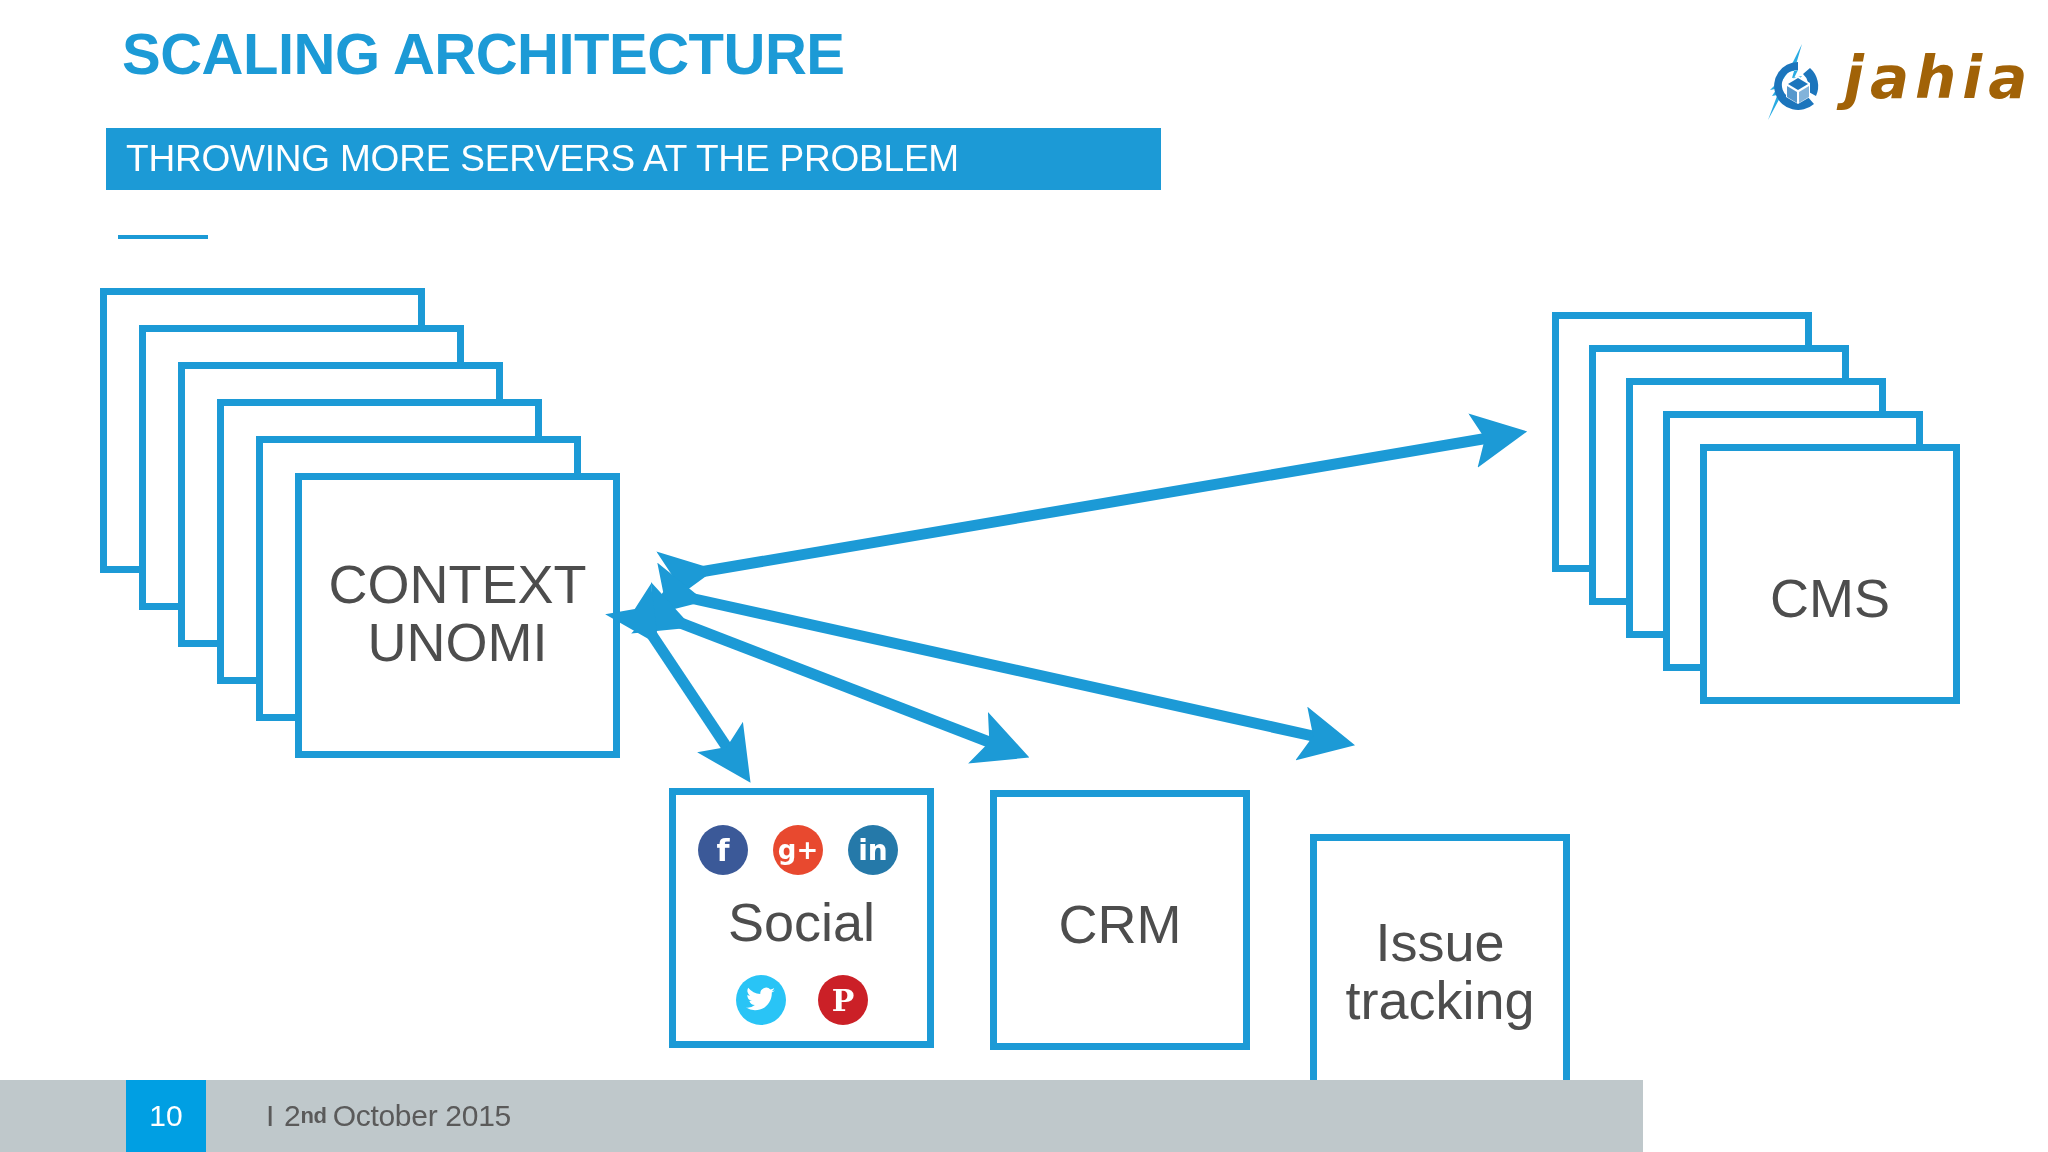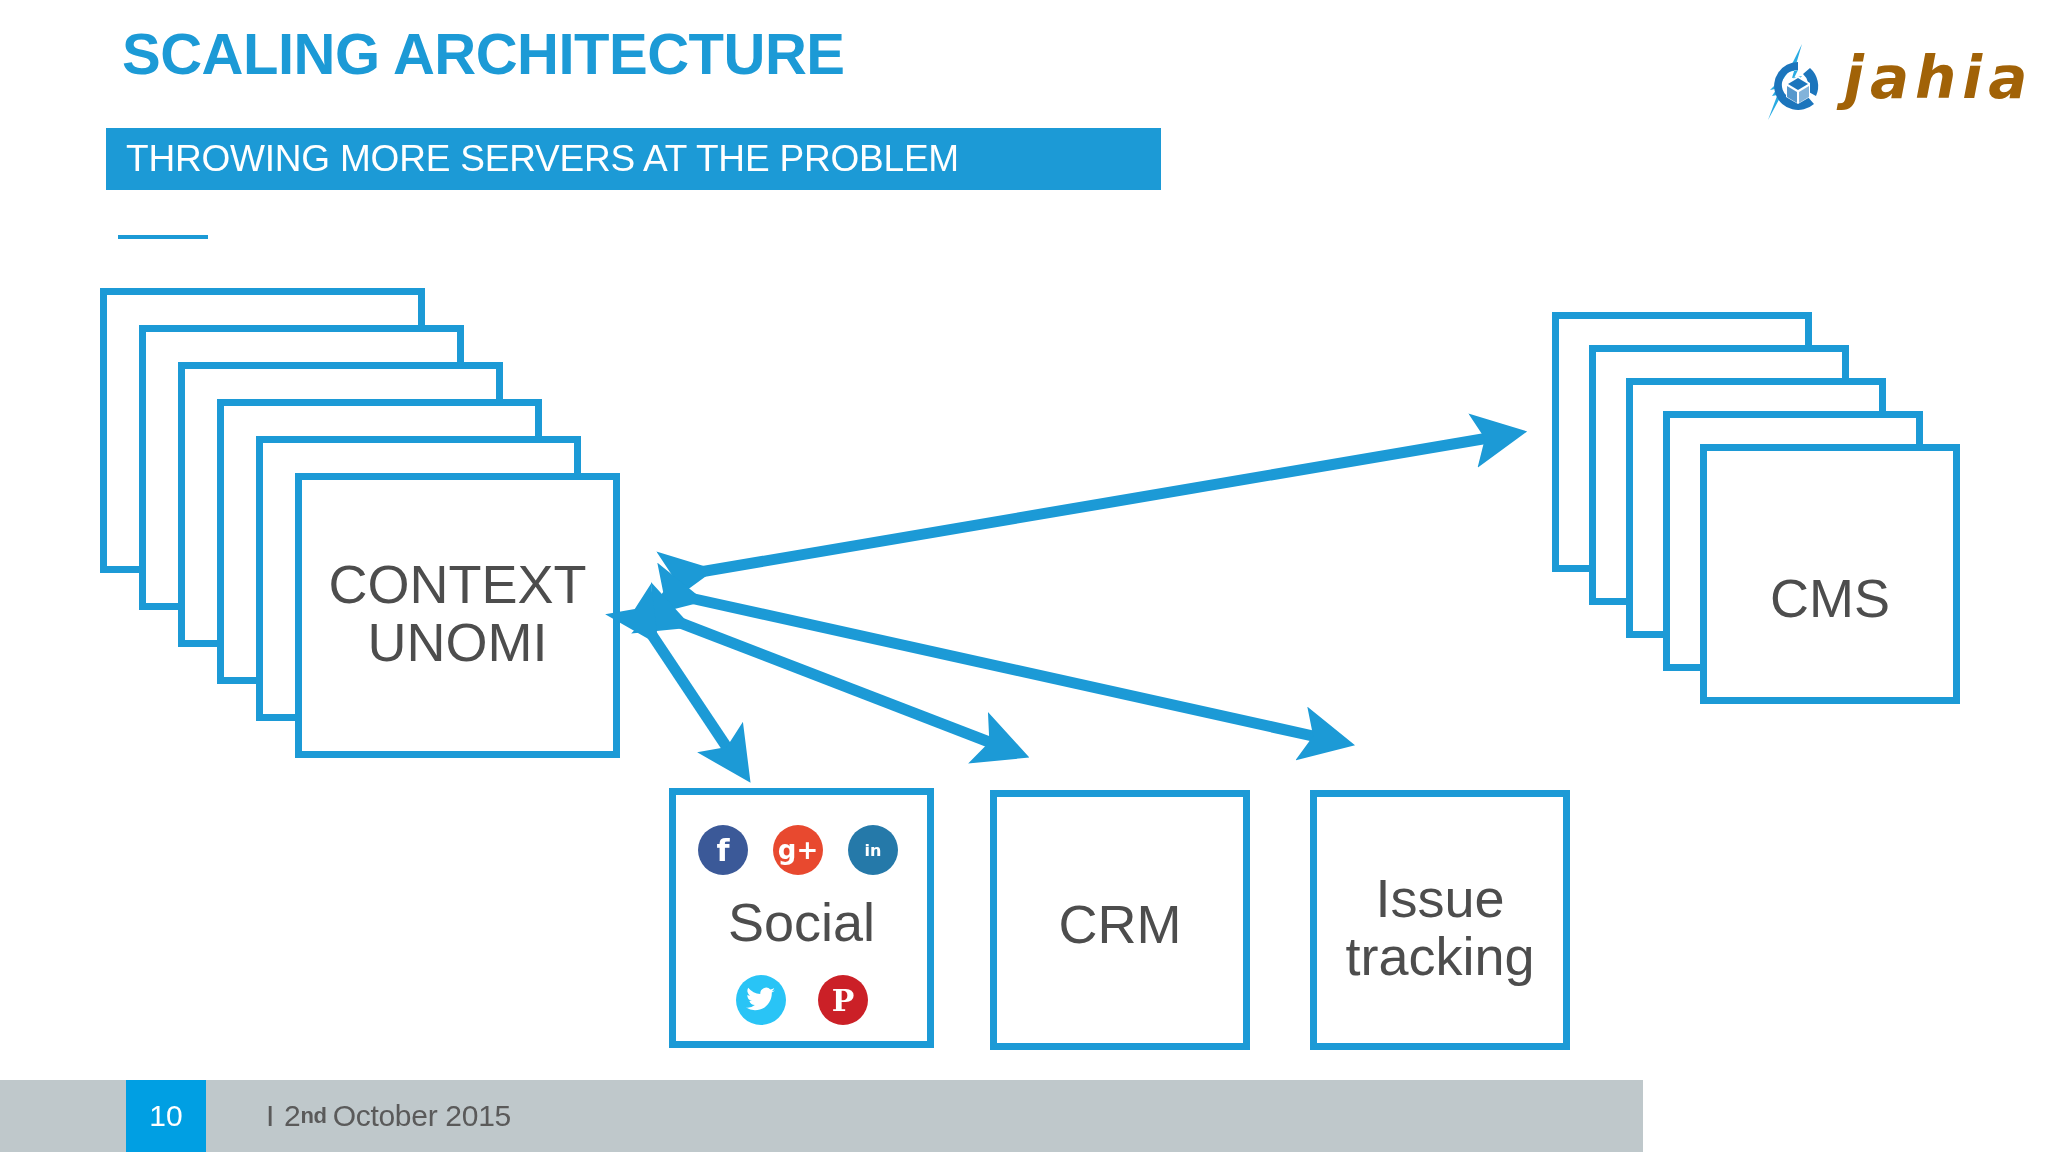--- a/index.html
+++ b/index.html
@@ -152,41 +152,41 @@
     </div>
   </div>
 
   <div class="simple-box" style="left:669px;top:788px;width:265px;height:260px;">
     <div class="sicon" style="left:22px;top:30px;width:50px;height:50px;background:#3b5998;font-size:30px;">
       <span>f</span>
     </div>
     <div class="sicon" style="left:97px;top:30px;width:50px;height:50px;background:#e8492f;font-size:26px;">
       <span>g+</span>
     </div>
-    <div class="sicon" style="left:172px;top:30px;width:50px;height:50px;background:#2579a9;font-size:16px;">
+    <div class="sicon" style="left:172px;top:30px;width:50px;height:50px;background:#2579a9;font-size:28px;">
       <span>in</span>
     </div>
 
     <div class="node-label" style="top:98px;">Social</div>
 
     <div class="sicon" style="left:60px;top:180px;width:50px;height:50px;background:#29c4f6;font-size:26px;">
       <svg width="30" height="26" viewBox="0 0 30 26">
         <path d="M29 3.2a11.6 11.6 0 0 1-3.4 1 6 6 0 0 0 2.6-3.3 11.8 11.8 0 0 1-3.8 1.5A5.9 5.9 0 0 0 14.3 7a16.7 16.7 0 0 1-12.1-6.2 5.9 5.9 0 0 0 1.8 7.9A5.8 5.8 0 0 1 1.3 8v.1a5.9 5.9 0 0 0 4.7 5.8 5.9 5.9 0 0 1-2.6.1 5.9 5.9 0 0 0 5.5 4.1A11.8 11.8 0 0 1 0 20.6a16.7 16.7 0 0 0 9 2.6c10.9 0 16.8-9 16.8-16.8v-.8A12 12 0 0 0 29 3.2z" fill="#ffffff"></path>
       </svg>
     </div>
     <div class="sicon" style="left:142px;top:180px;width:50px;height:50px;background:#cb2027;font-size:30px;font-family:'DejaVu Serif',serif;">
       <span>P</span>
     </div>
   </div>
 
   <div class="simple-box" style="left:990px;top:790px;width:260px;height:260px;">
     <div class="node-label" style="top:98px;">CRM</div>
   </div>
 
-  <div class="simple-box" style="left:1310px;top:790px;width:260px;height:260px;">
+  <div class="simple-box" style="left:1310px;top:834px;width:260px;height:260px;">
     <div class="node-label" style="top:72px;">
       <div>Issue</div>
       <div>tracking</div>
     </div>
   </div>
 
   <svg id="arrows" viewBox="0 0 2048 1152">
     <defs>
       <marker id="ah" markerWidth="5" markerHeight="5" refX="3.6" refY="2.5" orient="auto" markerUnits="strokeWidth">
         <path d="M0,0 L5,2.5 L0,5 L1.1,2.5 z" fill="#1c9ad6"></path>

